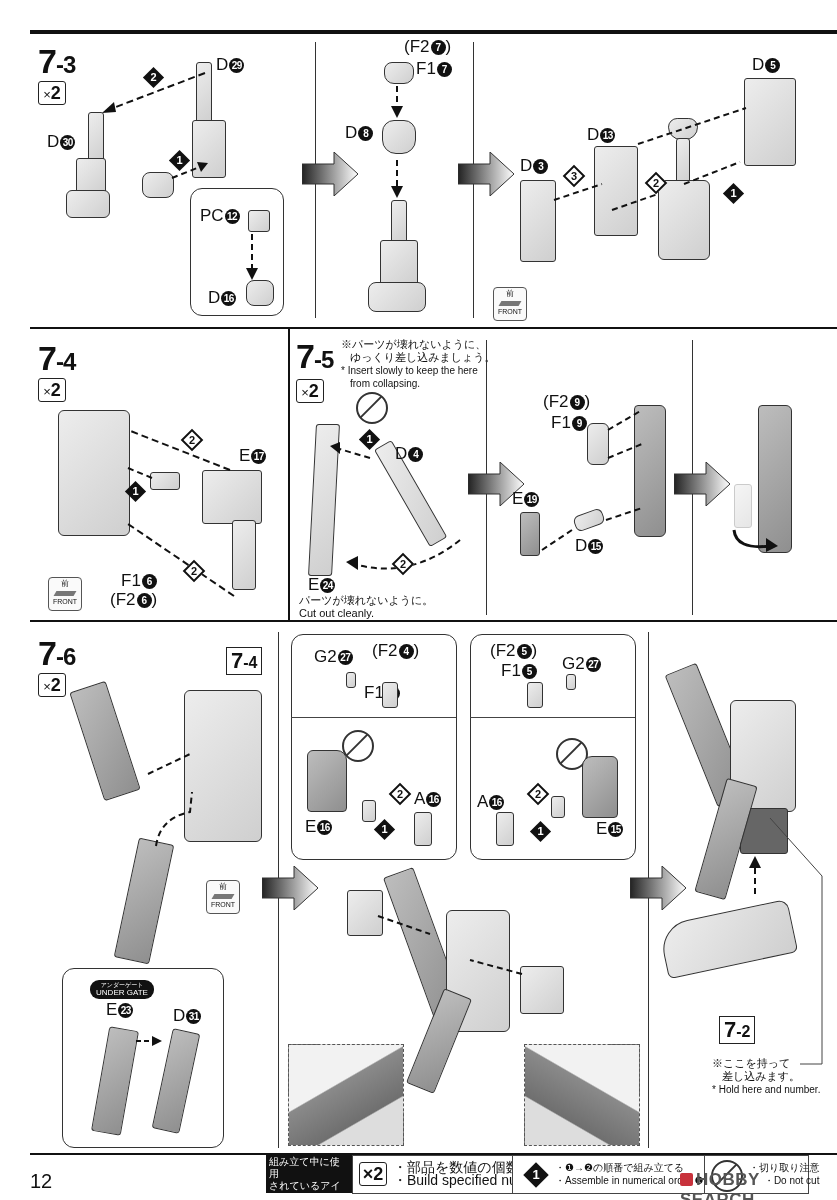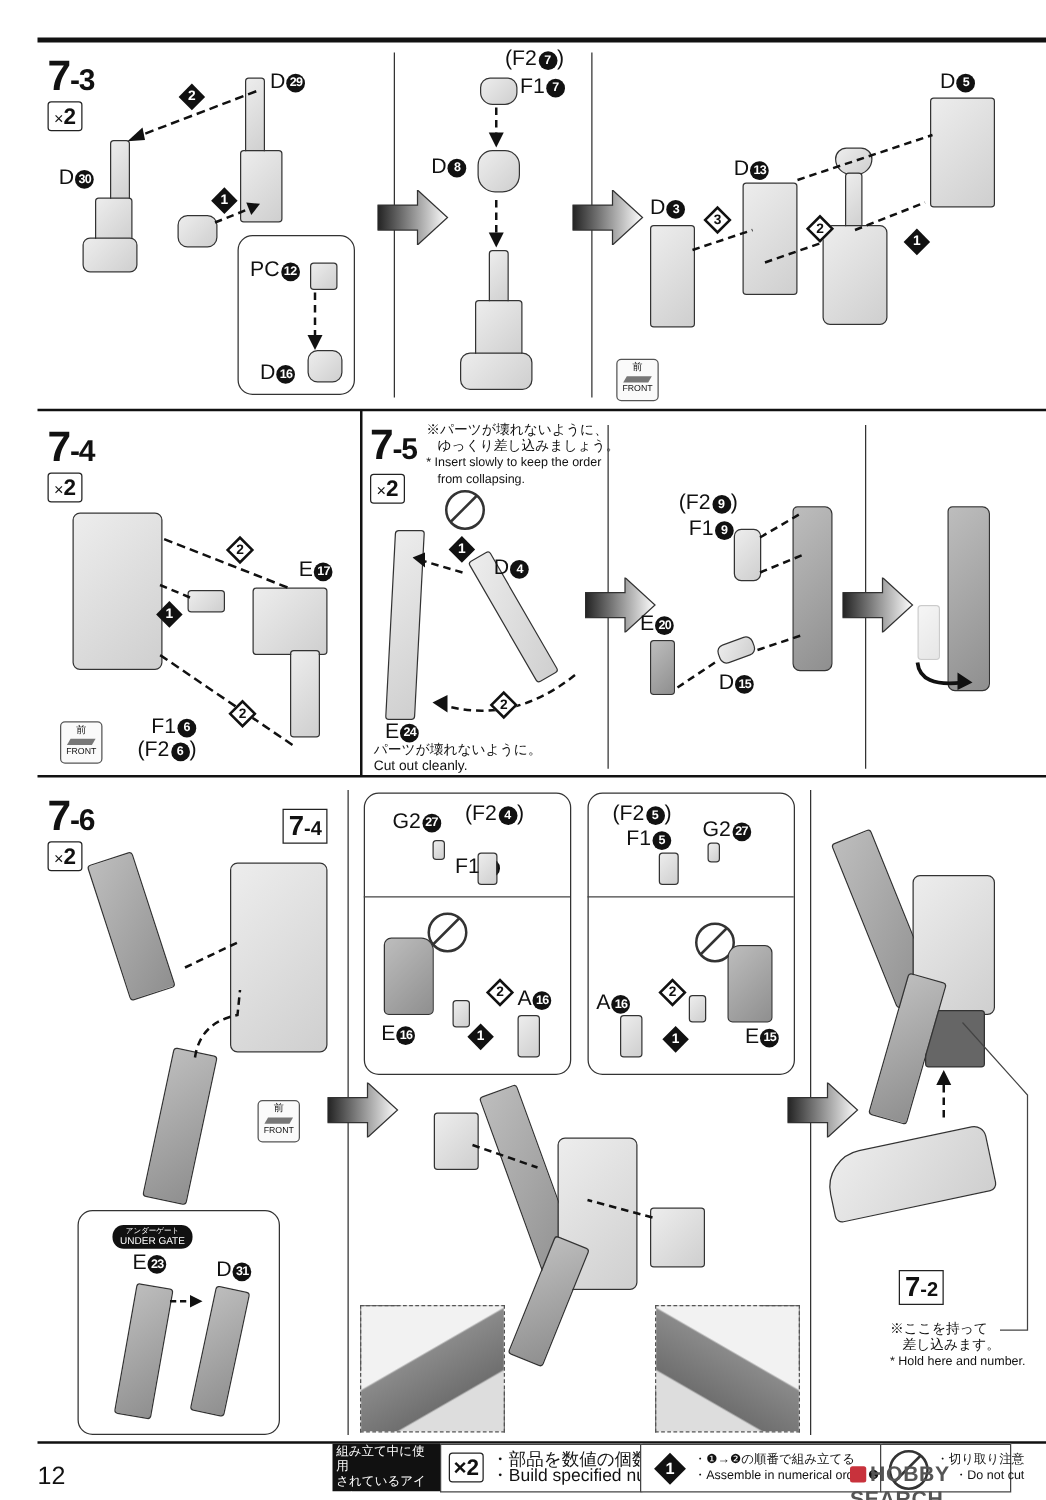--- a/index.html
+++ b/index.html
@@ -212,21 +212,21 @@
 <section>
   <div class="step-num" style="left:296px;top:339px;">
     <span>7</span><span class="sub">-5</span>
   </div>
   <div class="x2" style="left:296px;top:379px;">
     <span class="x">×</span><span>2</span>
   </div>
   <div class="note" style="left:341px;top:338px;font-size:11px;">
     <div>※パーツが壊れないように、</div>
     <div style="padding-left:9px;">ゆっくり差し込みましょう。</div>
-    <div style="font-size:10px;">* Insert slowly to keep the order</div>
+    <div style="font-size:10px;">* Insert slowly to keep the here</div>
     <div style="font-size:10px;padding-left:9px;">from collapsing.</div>
   </div>
   <div class="nocut" style="left:356px;top:392px;"></div>
   <div class="part" style="left:312px;top:424px;width:22px;height:150px;transform:skewX(-3deg);"></div>
   <div class="part" style="left:374px;top:450px;width:18px;height:110px;transform:rotate(-30deg);transform-origin:top left;"></div>
   <svg class="abs" style="left:330px;top:440px;" width="140" height="140">
     <line x1="40" y1="18" x2="6" y2="8" stroke="#111" stroke-width="2" stroke-dasharray="6,4"></line>
     <polygon points="0,6 10,2 10,14" fill="#111"></polygon>
     <path d="M130 100 Q80 140 24 124" stroke="#111" stroke-width="2" fill="none" stroke-dasharray="6,4"></path>
     <polygon points="16,122 28,116 28,130" fill="#111"></polygon>
@@ -255,21 +255,21 @@
 
   <div class="label" style="left:543px;top:393px;">
     <span>(F2</span><span class="circ">9</span><span>)</span>
   </div>
   <div class="label" style="left:551px;top:414px;">
     <span>F1</span><span class="circ">9</span>
   </div>
   <div class="part" style="left:587px;top:423px;width:20px;height:40px;border-radius:6px;"></div>
   <div class="part dark" style="left:634px;top:405px;width:30px;height:130px;border-radius:4px 6px 6px 6px;"></div>
   <div class="label" style="left:512px;top:490px;">
-    <span>E</span><span class="circ">20</span>
+    <span>E</span><span class="circ">19</span>
   </div>
   <div class="part dark" style="left:520px;top:512px;width:18px;height:42px;"></div>
   <div class="part" style="left:574px;top:512px;width:28px;height:14px;border-radius:6px;transform:rotate(-20deg);"></div>
   <div class="label" style="left:575px;top:537px;">
     <span>D</span><span class="circ">15</span>
   </div>
   <svg class="abs" style="left:538px;top:402px;" width="110" height="150">
     <line x1="70" y1="28" x2="104" y2="8" stroke="#111" stroke-width="2" stroke-dasharray="6,4"></line>
     <line x1="70" y1="56" x2="104" y2="42" stroke="#111" stroke-width="2" stroke-dasharray="6,4"></line>
     <line x1="68" y1="118" x2="104" y2="106" stroke="#111" stroke-width="2" stroke-dasharray="6,4"></line>

